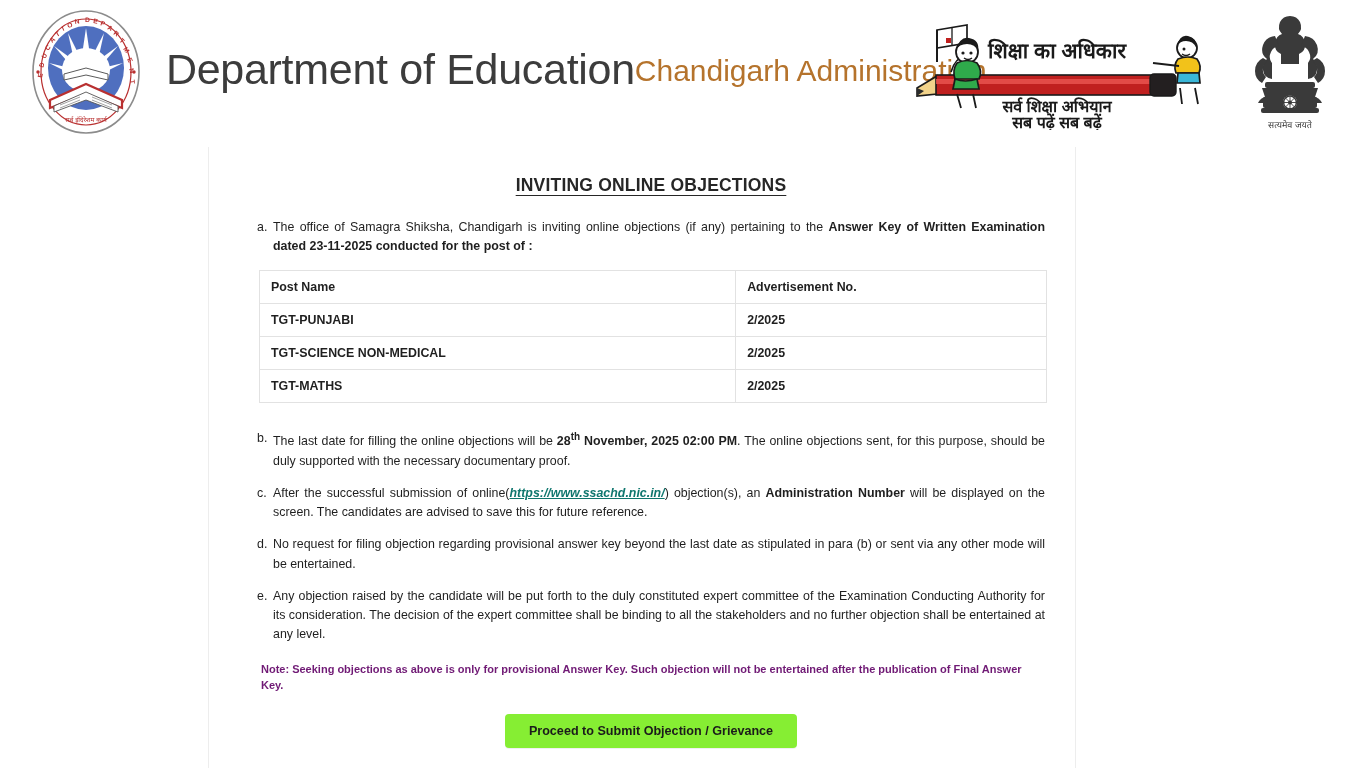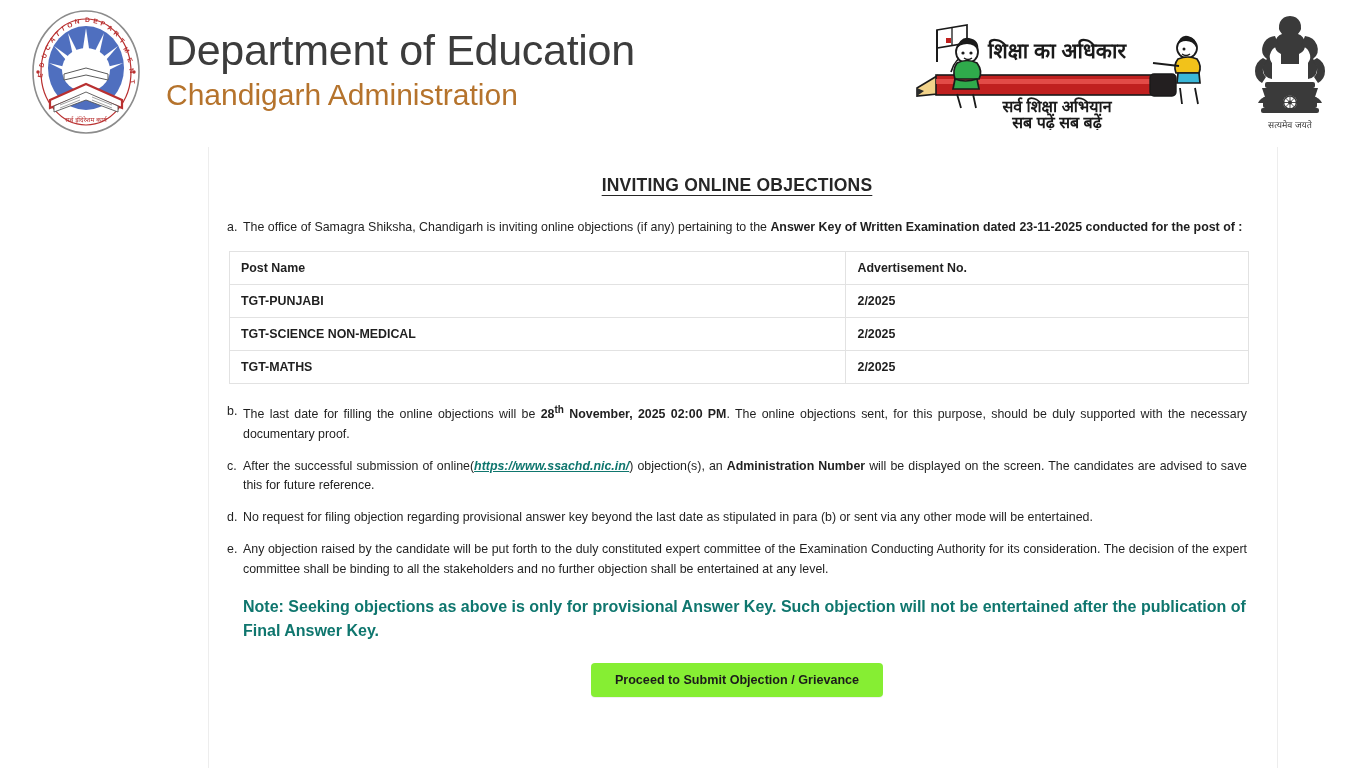--- a/index.html
+++ b/index.html
@@ -24,21 +24,21 @@
   .brand-left {
     position: absolute;
     left: 24px; top: 8px;
     display: flex;
     align-items: center;
     gap: 18px;
   }
 
   .edu-emblem { width: 124px; height: 128px; display: block; }
 
-  .brand-text { display: flex; flex-direction: column; line-height: 1; padding-bottom: 6px; }
+  .brand-text { display: flex; flex-direction: row; line-height: 1; padding-bottom: 6px; }
   .brand-title {
     font-size: 43px;
     font-weight: 400;
     color: #3c3c3c;
     letter-spacing: -0.3px;
     white-space: nowrap;
   }
   .brand-sub {
     font-size: 30px;
     font-weight: 400;
@@ -55,26 +55,26 @@
   .emblem-india {
     position: absolute;
     left: 1245px; top: 8px;
     width: 90px; height: 128px;
   }
 
   
   .content-panel {
     position: absolute;
     left: 208px; top: 147px;
-    width: 1070px;
+    width: 868px;
     height: 621px;
     background: #ffffff;
     border-left: 1px solid #ededed;
     border-right: 1px solid #ededed;
-    padding: 18px 30px 0 18px;
+    padding: 18px 30px 0 48px;
   }
 
   .doc-title {
     text-align: center;
     font-size: 17.5px;
     font-weight: bold;
     letter-spacing: 0.2px;
     color: #262626;
     text-decoration: underline;
     text-underline-offset: 4px;
@@ -104,42 +104,42 @@
     color: #0f766e;
     text-decoration: underline;
     font-weight: bold;
     font-style: italic;
   }
 
   
   .post-table {
     width: 100%;
     border-collapse: collapse;
-    margin: 14px 0 18px 2px;
+    margin: 14px 0 26px 2px;
     font-size: 12.4px;
   }
   .post-table th,
   .post-table td {
     border: 1px solid #e2e2e2;
     padding: 9px 11px;
     text-align: left;
     font-weight: bold;
     color: #1f1f1f;
     white-space: nowrap;
   }
   .post-table th { background: #ffffff; }
   .post-table col.c1 { width: 60.5%; }
   .post-table col.c2 { width: 39.5%; }
 
   
   .note-line {
-    font-size: 16px;
-    font-weight: bold;
-    color: #0f766e;
-    margin: 16px 0 14px 16px;
+    font-size: 11px;
+    font-weight: bold;
+    color: #701a75;
+    margin: 16px 0 14px 4px;
     line-height: 1.5;
   }
 
   
   .btn-row {
     display: flex;
     justify-content: center;
     margin: 20px 0 14px 0;
   }
   .proceed-btn {

